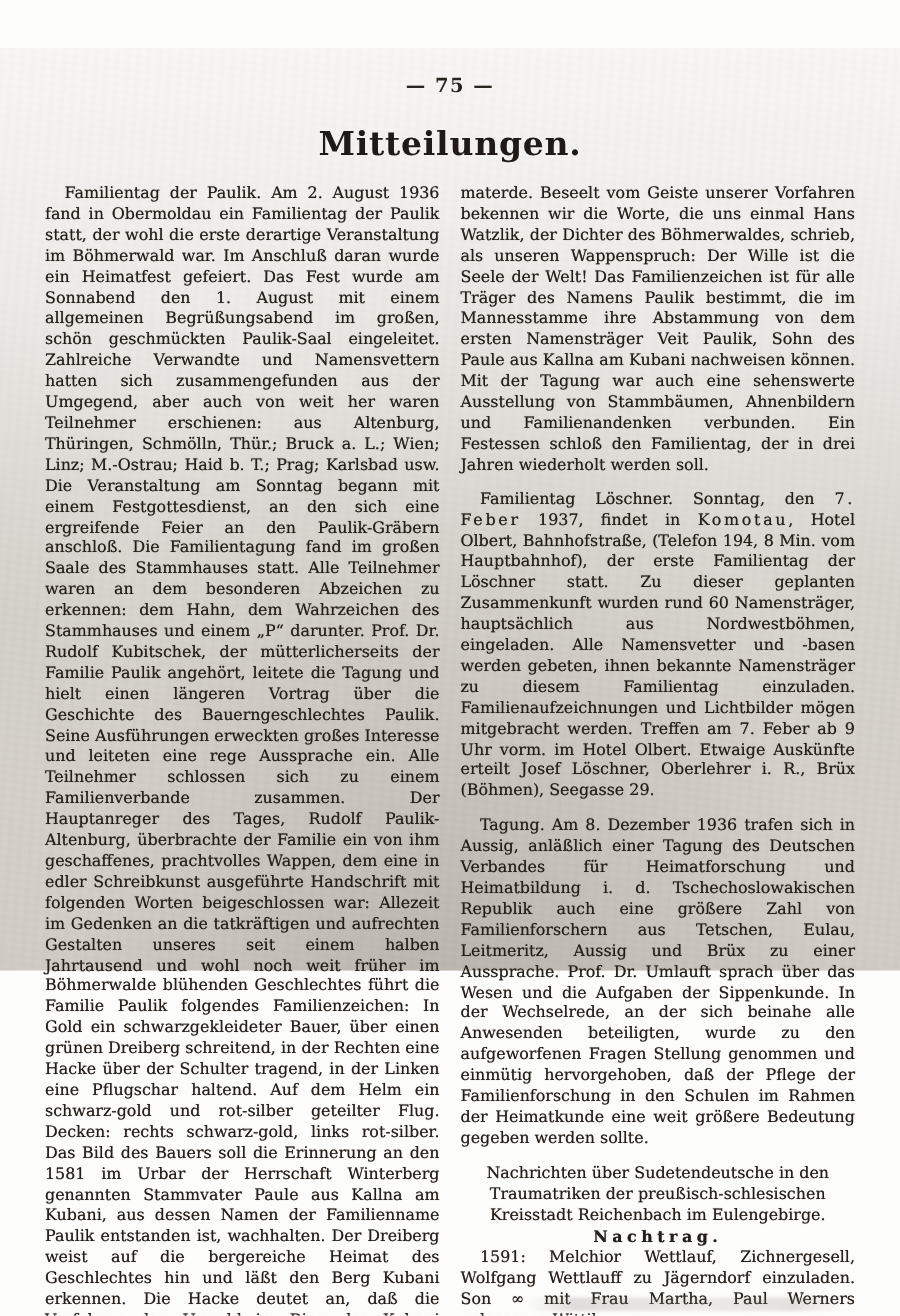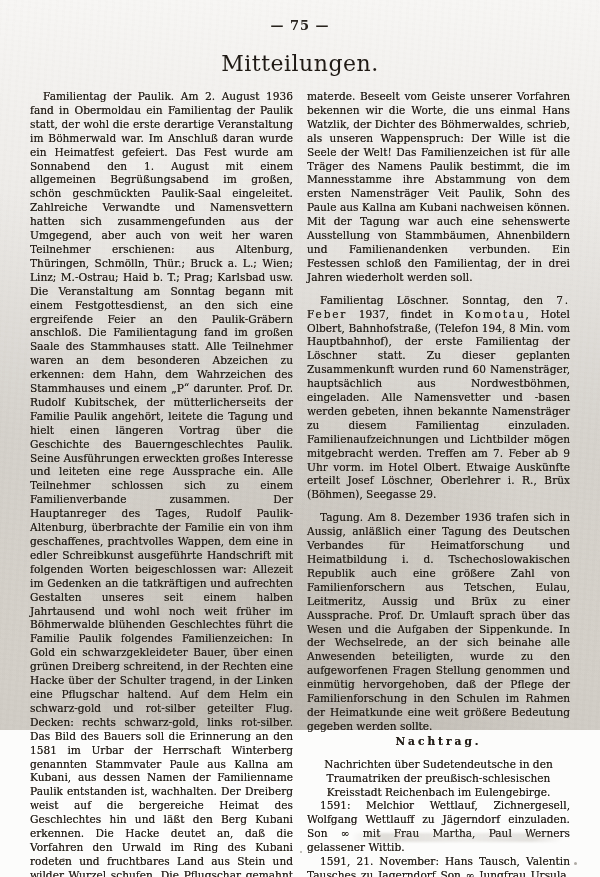--- a/index.html
+++ b/index.html
@@ -2,41 +2,42 @@
 <html><head>
 <meta charset="utf-8">
 <style>
   html,body{margin:0;padding:0;}
   body{
     width:600px;height:877px;overflow:hidden;
     background:#fcfcfb;
     font-family:"DejaVu Serif","Liberation Serif",serif;
   }
   .scan{
-    position:relative;width:600px;height:730px;
+    position:relative;width:600px;height:615px;
     background:
       radial-gradient(ellipse at 50% 115%, rgba(120,112,100,0.28), rgba(120,112,100,0) 60%),
       radial-gradient(ellipse at -5% 60%, rgba(130,124,112,0.14), rgba(130,124,112,0) 40%),
       radial-gradient(ellipse at 105% 60%, rgba(130,124,112,0.12), rgba(130,124,112,0) 40%),
       linear-gradient(180deg,#f7f6f4 0%,#efedea 22%,#e2dfda 55%,#d6d2cb 85%,#cfcbc4 100%);
     color:#221d18;
+    margin-top:32px;
   }
   .grain{
     position:absolute;inset:0;pointer-events:none;opacity:.5;
     background:
       repeating-linear-gradient(7deg, rgba(90,84,74,0.015) 0 2px, rgba(255,255,255,0.015) 2px 5px),
       repeating-linear-gradient(94deg, rgba(90,84,74,0.02) 0 3px, rgba(255,255,255,0.01) 3px 7px);
   }
   .content{position:relative;padding:14px 30px 0 30px;}
   .pagenum{
     text-align:center;font-size:13px;font-weight:bold;letter-spacing:1px;
     margin:4px 0 18px 0;color:#27221c;
   }
   .doc-title{
-    text-align:center;font-size:22px;font-weight:normal;letter-spacing:.5px;
+    text-align:center;font-size:22px;font-weight:bold;letter-spacing:.5px;
     margin:0 0 14px 0;color:#1f1a15;
   }
   .cols{display:flex;gap:14px;align-items:flex-start;}
   .col{
     width:50%;font-size:10.6px;line-height:13.9px;color:#241f19;
     text-align:justify;text-shadow:0 0 .45px rgba(40,32,24,.75);
   }
   .para{margin:0;text-align:justify;}
   .indent{text-indent:13px;}
   .gap{margin-top:9px;}
@@ -65,22 +66,22 @@
     <div class="pagenum">— 75 —</div>
     <h1 class="doc-title">Mitteilungen.</h1>
     <div class="cols">
       <div class="col">
           <p class="para indent"><span class="bold">Familientag der Paulik.</span><span> Am 2. August 1936 fand in Obermoldau ein Familientag der Paulik statt, der wohl die erste derartige Veranstaltung im Böhmerwald war. Im Anschluß daran wurde ein Heimatfest gefeiert. Das Fest wurde am Sonnabend den 1. August mit einem allgemeinen Begrüßungsabend im großen, schön geschmückten Paulik-Saal eingeleitet. Zahlreiche Verwandte und Namensvettern hatten sich zusammengefunden aus der Umgegend, aber auch von weit her waren Teilnehmer erschienen: aus Altenburg, Thüringen, Schmölln, Thür.; Bruck a. L.; Wien; Linz; M.-Ostrau; Haid b. T.; Prag; Karlsbad usw. Die Veranstaltung am Sonntag begann mit einem Festgottesdienst, an den sich eine ergreifende Feier an den Paulik-Gräbern anschloß. Die Familientagung fand im großen Saale des Stammhauses statt. Alle Teilnehmer waren an dem besonderen Abzeichen zu erkennen: dem Hahn, dem Wahrzeichen des Stammhauses und einem „P“ darunter. Prof. Dr. Rudolf Kubitschek, der mütterlicherseits der Familie Paulik angehört, leitete die Tagung und hielt einen längeren Vortrag über die Geschichte des Bauerngeschlechtes Paulik. Seine Ausführungen erweckten großes Interesse und leiteten eine rege Aussprache ein. Alle Teilnehmer schlossen sich zu einem Familienverbande zusammen. Der Hauptanreger des Tages, Rudolf Paulik-Altenburg, überbrachte der Familie ein von ihm geschaffenes, prachtvolles Wappen, dem eine in edler Schreibkunst ausgeführte Handschrift mit folgenden Worten beigeschlossen war: Allezeit im Gedenken an die tatkräftigen und aufrechten Gestalten unseres seit einem halben Jahrtausend und wohl noch weit früher im Böhmerwalde blühenden Geschlechtes führt die Familie Paulik folgendes Familienzeichen: In Gold ein schwarzgekleideter Bauer, über einen grünen Dreiberg schreitend, in der Rechten eine Hacke über der Schulter tragend, in der Linken eine Pflugschar haltend. Auf dem Helm ein schwarz-gold und rot-silber geteilter Flug. Decken: rechts schwarz-gold, links rot-silber. Das Bild des Bauers soll die Erinnerung an den 1581 im Urbar der Herrschaft Winterberg genannten Stammvater Paule aus Kallna am Kubani, aus dessen Namen der Familienname Paulik entstanden ist, wachhalten. Der Dreiberg weist auf die bergereiche Heimat des Geschlechtes hin und läßt den Berg Kubani erkennen. Die Hacke deutet an, daß die Vorfahren den Urwald im Ring des Kubani rodeten und fruchtbares Land aus Stein und wilder Wurzel schufen. Die Pflugschar gemahnt an den Bauernfleiß der Vorfahren und ihre Seßhaftigkeit in der Hei-</span></p>
         </div>
       <div class="col">
           <p class="para"><span>materde. Beseelt vom Geiste unserer Vorfahren bekennen wir die Worte, die uns einmal Hans Watzlik, der Dichter des Böhmerwaldes, schrieb, als unseren Wappenspruch: Der Wille ist die Seele der Welt! Das Familienzeichen ist für alle Träger des Namens Paulik bestimmt, die im Mannesstamme ihre Abstammung von dem ersten Namensträger Veit Paulik, Sohn des Paule aus Kallna am Kubani nachweisen können. Mit der Tagung war auch eine sehenswerte Ausstellung von Stammbäumen, Ahnenbildern und Familienandenken verbunden. Ein Festessen schloß den Familientag, der in drei Jahren wiederholt werden soll.</span></p>
           <p class="para indent gap"><span class="bold">Familientag Löschner.</span><span> Sonntag, den </span><span class="spaced">7. Feber</span><span> 1937, findet in </span><span class="spaced">Komotau</span><span>, Hotel Olbert, Bahnhofstraße, (Telefon 194, 8 Min. vom Hauptbahnhof), der erste Familientag der Löschner statt. Zu dieser geplanten Zusammenkunft wurden rund 60 Namensträger, hauptsächlich aus Nordwestböhmen, eingeladen. Alle Namensvetter und -basen werden gebeten, ihnen bekannte Namensträger zu diesem Familientag einzuladen. Familienaufzeichnungen und Lichtbilder mögen mitgebracht werden. Treffen am 7. Feber ab 9 Uhr vorm. im Hotel Olbert. Etwaige Auskünfte erteilt Josef Löschner, Oberlehrer i. R., Brüx (Böhmen), Seegasse 29.</span></p>
           <p class="para indent gap"><span class="bold">Tagung.</span><span> Am 8. Dezember 1936 trafen sich in Aussig, anläßlich einer Tagung des Deutschen Verbandes für Heimatforschung und Heimatbildung i. d. Tschechoslowakischen Republik auch eine größere Zahl von Familienforschern aus Tetschen, Eulau, Leitmeritz, Aussig und Brüx zu einer Aussprache. Prof. Dr. Umlauft sprach über das Wesen und die Aufgaben der Sippenkunde. In der Wechselrede, an der sich beinahe alle Anwesenden beteiligten, wurde zu den aufgeworfenen Fragen Stellung genommen und einmütig hervorgehoben, daß der Pflege der Familienforschung in den Schulen im Rahmen der Heimatkunde eine weit größere Bedeutung gegeben werden sollte.</span></p>
+          <p class="para heading-block"><span class="bold">Nachrichten über Sudetendeutsche in den Traumatriken der preußisch-schlesischen Kreisstadt Reichenbach im Eulengebirge.</span></p>
           <p class="para nachtrag"><span>Nachtrag.</span></p>
-          <p class="para heading-block"><span class="bold">Nachrichten über Sudetendeutsche in den Traumatriken der preußisch-schlesischen Kreisstadt Reichenbach im Eulengebirge.</span></p>
           <p class="para entry"><span>1591: Melchior Wettlauf, Zichnergesell, Wolfgang Wettlauff zu Jägerndorf einzuladen. Son ∞ mit Frau Martha, Paul Werners gelassener Wittib.</span></p>
           <p class="para entry"><span>1591, 21. November: Hans Tausch, Valentin Tausches zu Jagerndorf Son ∞ Jungfrau Ursula, Bartholomey Hoffmans, Töpfers Tochter.</span></p>
         </div>
     </div>
   </div>
 
   <div class="bleed" style="left:352px;top:833px;width:210px;"></div>
   <div class="speck" style="left:62px;top:858px;width:3px;height:4px;"></div>
   <div class="speck" style="left:300px;top:851px;width:2px;height:2px;"></div>
   <div class="speck" style="left:37px;top:344px;width:2px;height:3px;"></div>

